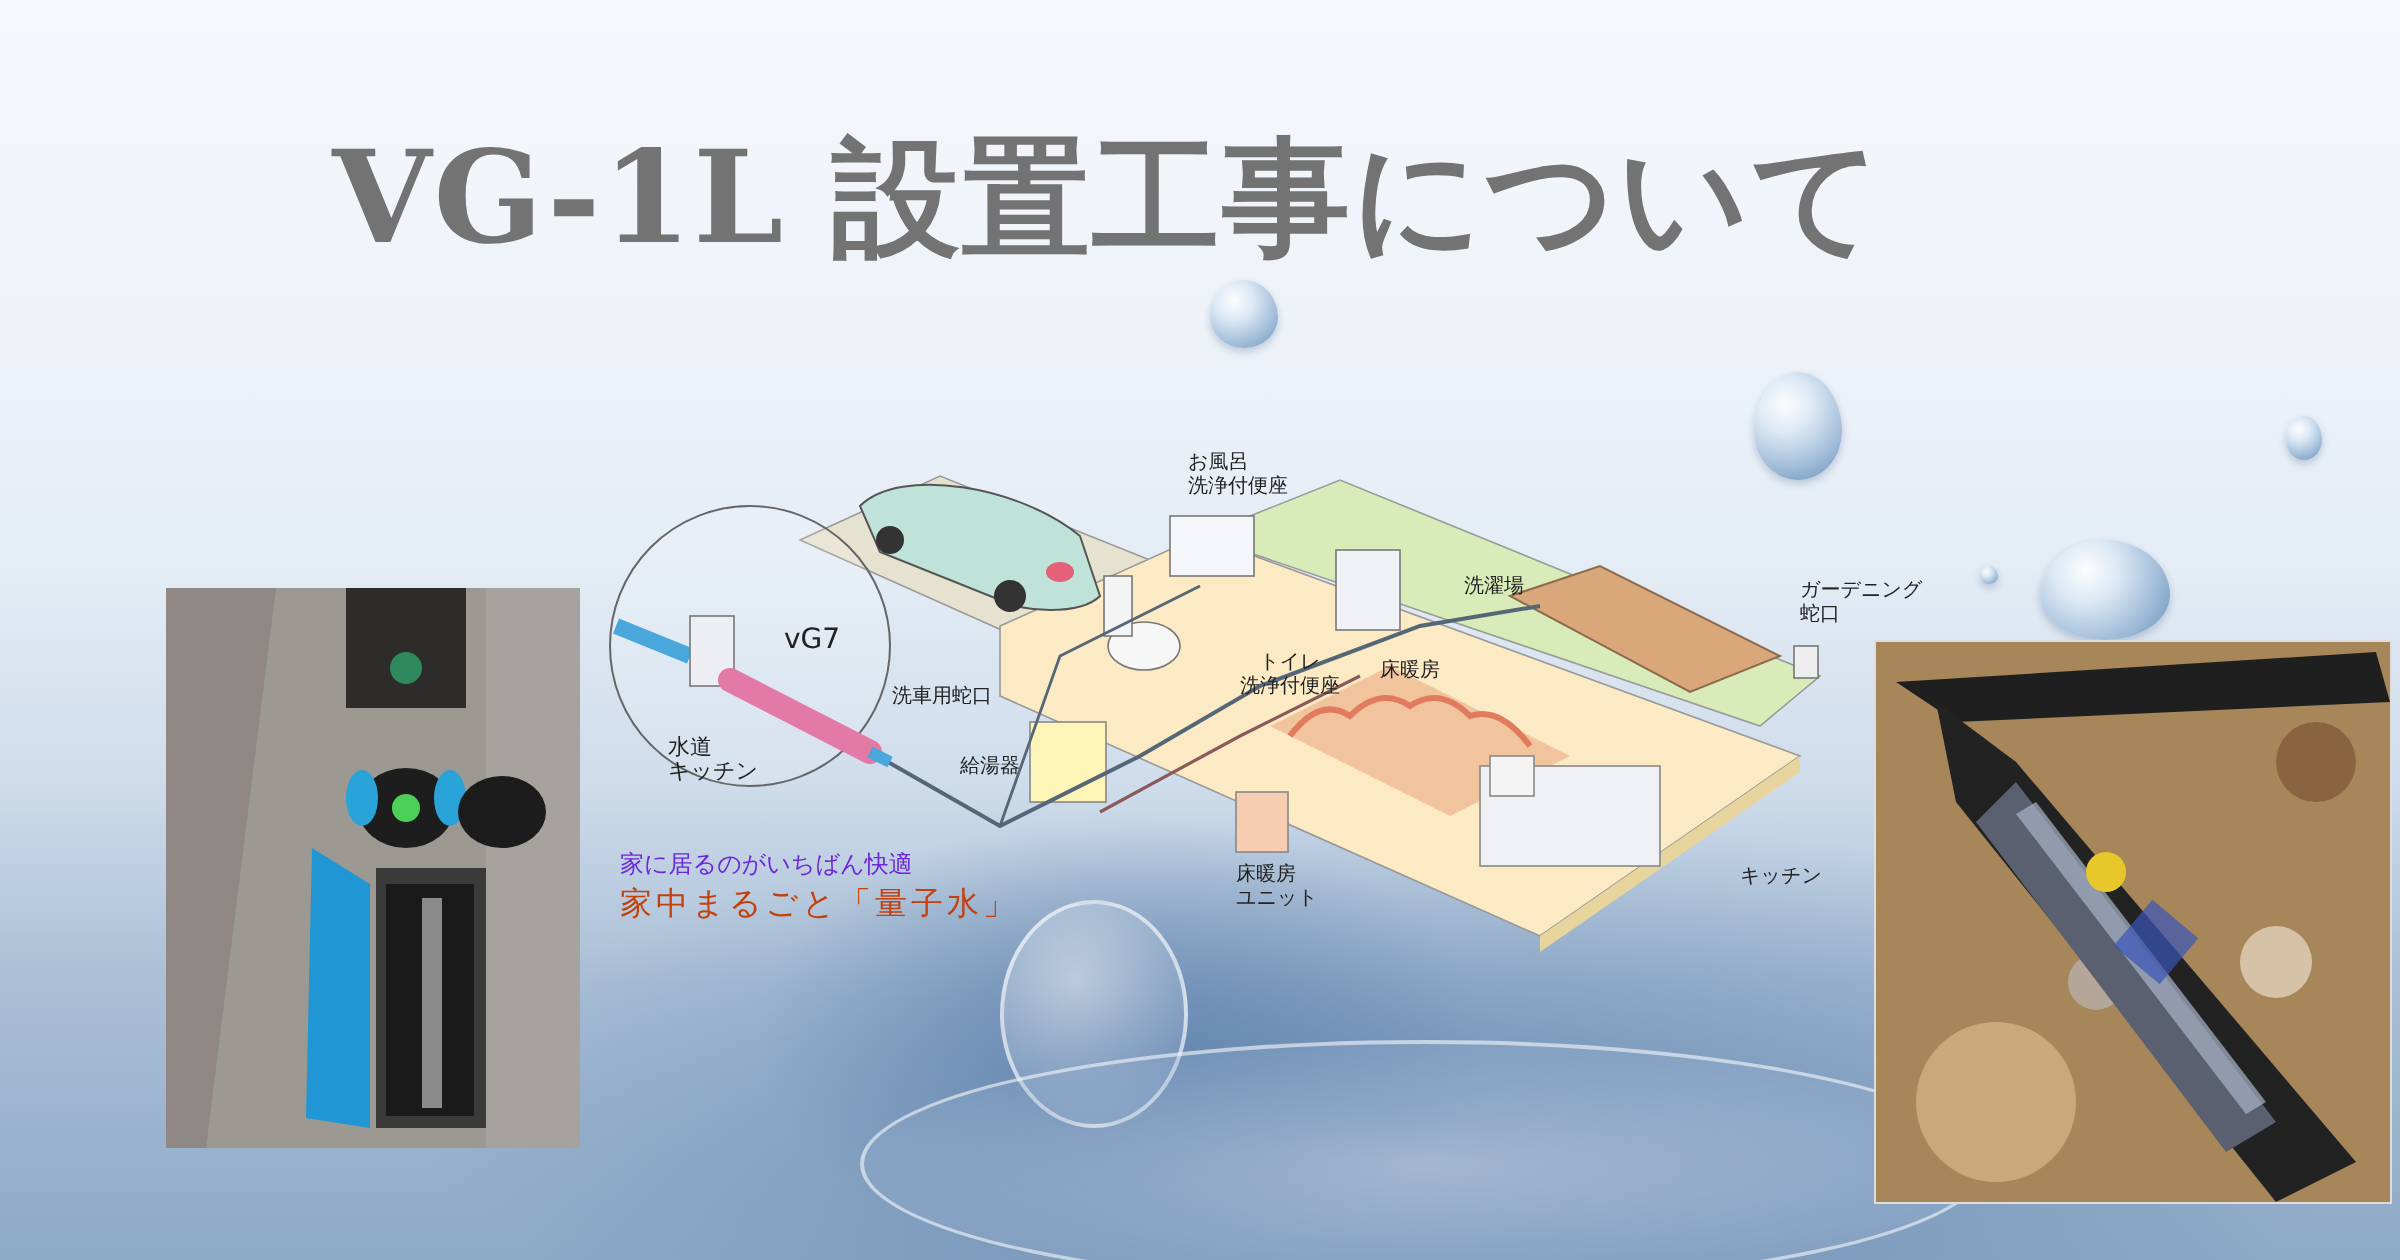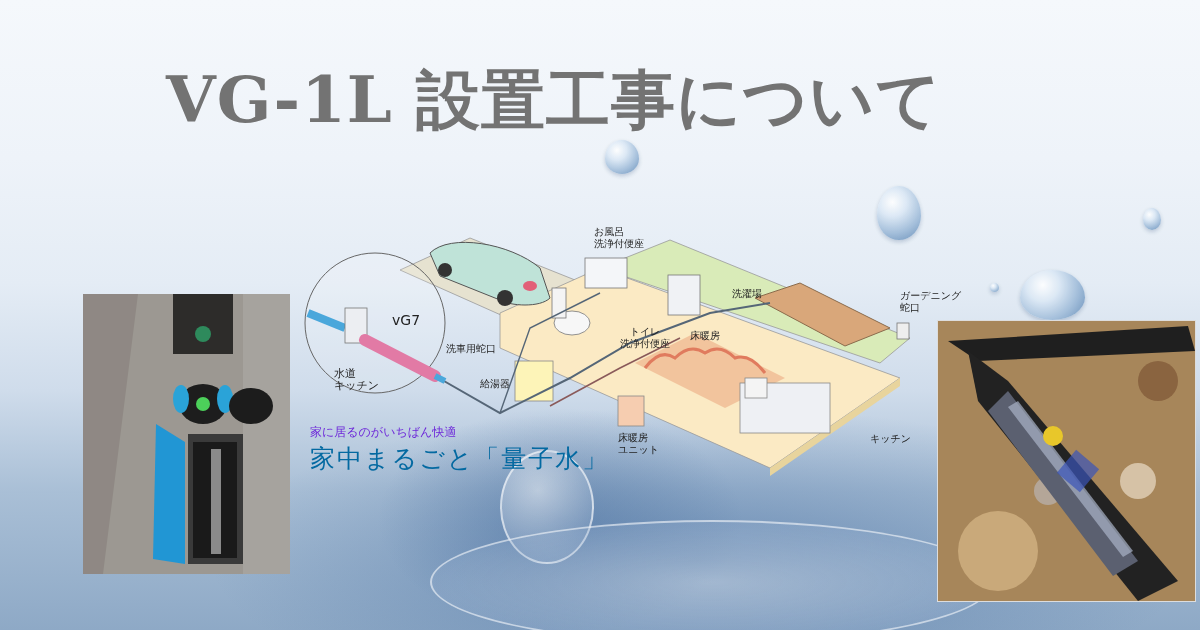--- a/index.html
+++ b/index.html
@@ -14,21 +14,21 @@
     background:radial-gradient(circle at 35% 30%,#ffffff 0%,#dbe8f5 30%,#9dbad8 65%,#5c86b3 100%);
     box-shadow:0 2px 4px rgba(60,90,130,0.3);opacity:.9;}
   .title{position:absolute;left:0;width:1108px;top:60px;text-align:center;
     font-family:"DejaVu Serif",serif;font-weight:bold;font-size:64px;color:#737373;letter-spacing:1px;line-height:80px;}
   .photo{position:absolute;overflow:hidden;}
   .photo-left{left:83px;top:294px;width:207px;height:280px;background:#8b8580;}
   .photo-right{left:937px;top:320px;width:257px;height:280px;background:#a07a4a;border:1px solid #ddd;}
   .diagram{position:absolute;left:300px;top:228px;width:630px;height:250px;}
   .lbl{position:absolute;font-size:10px;color:#222;line-height:12px;white-space:nowrap;}
   .slogan-small{position:absolute;left:310px;top:424px;font-size:12px;color:#6d28d9;font-family:Liberation Mono, monospace;}
-  .slogan-big{position:absolute;left:310px;top:442px;font-size:25px;color:#0369a1;font-family:"DejaVu Serif",serif;letter-spacing:2px;}
+  .slogan-big{position:absolute;left:310px;top:442px;font-size:16px;color:#c2410c;font-family:"DejaVu Serif",serif;letter-spacing:2px;}
 </style>
 </head>
 <body>
 
 <div class="bg"></div>
 
 <div class="drop" style="left:605px;top:140px;width:34px;height:34px;"></div>
 <div class="drop" style="left:877px;top:186px;width:44px;height:54px;"></div>
 <div class="drop" style="left:1143px;top:208px;width:18px;height:22px;"></div>
 <div class="drop" style="left:1020px;top:270px;width:65px;height:50px;"></div>

